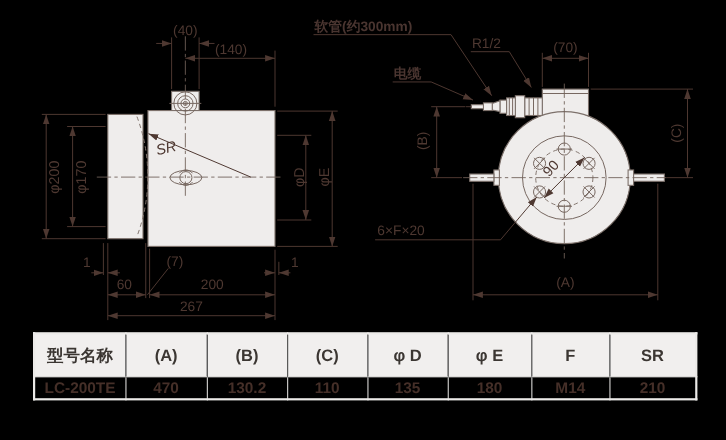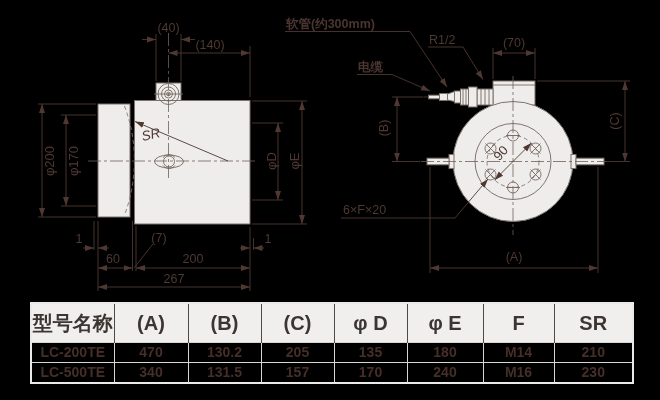--- a/index.html
+++ b/index.html
@@ -11,21 +11,21 @@
   .onfill{fill:none;stroke:#75665f;stroke-width:0.9;}
   .dim{fill:none;stroke:#4e3831;stroke-width:0.9;}
   .cline{fill:none;stroke:#6f6058;stroke-width:0.8;stroke-dasharray:13 3 3 3;}
   .dash{fill:none;stroke:#83756e;stroke-width:0.9;stroke-dasharray:4 3;}
   .cjk{font-weight:600;fill:#4a3530;}
   .big{font-size:13px;}
   .ital{font-style:italic;font-size:13.5px;}
   
   #spec{position:absolute;left:30px;top:302px;width:602px;border-collapse:collapse;
         table-layout:fixed;border:2px solid #eceae8;}
-  #spec th{background:#f1efee;color:#3b3632;font-size:20px;font-weight:600;
+  #spec th{background:#f1efee;color:#3b3632;font-size:15px;font-weight:600;
            height:38px;border-left:1px solid #4b4b4b;text-align:center;padding:0;}
   #spec th:first-child{border-left:none;}
   #spec td{background:#000;color:#452f28;font-size:14px;font-weight:600;height:19px;
            border-left:1px solid #d8d6d4;border-top:1px solid #d8d6d4;
            text-align:center;padding:0;line-height:19px;}
   #spec td:first-child{border-left:none;}
 </style>
 </head>
 <body>
 
@@ -291,32 +291,22 @@
       <th>φ E</th>
       <th>F</th>
       <th>SR</th>
     </tr>
   </thead>
   <tbody>
     <tr>
       <td>LC-200TE</td>
       <td>470</td>
       <td>130.2</td>
-      <td>205</td>
+      <td>110</td>
       <td>135</td>
       <td>180</td>
       <td>M14</td>
       <td>210</td>
     </tr>
-    <tr>
-      <td>LC-500TE</td>
-      <td>340</td>
-      <td>131.5</td>
-      <td>157</td>
-      <td>170</td>
-      <td>240</td>
-      <td>M16</td>
-      <td>230</td>
-    </tr>
   </tbody>
 </table>
 
 </div>
 
 </body></html>

